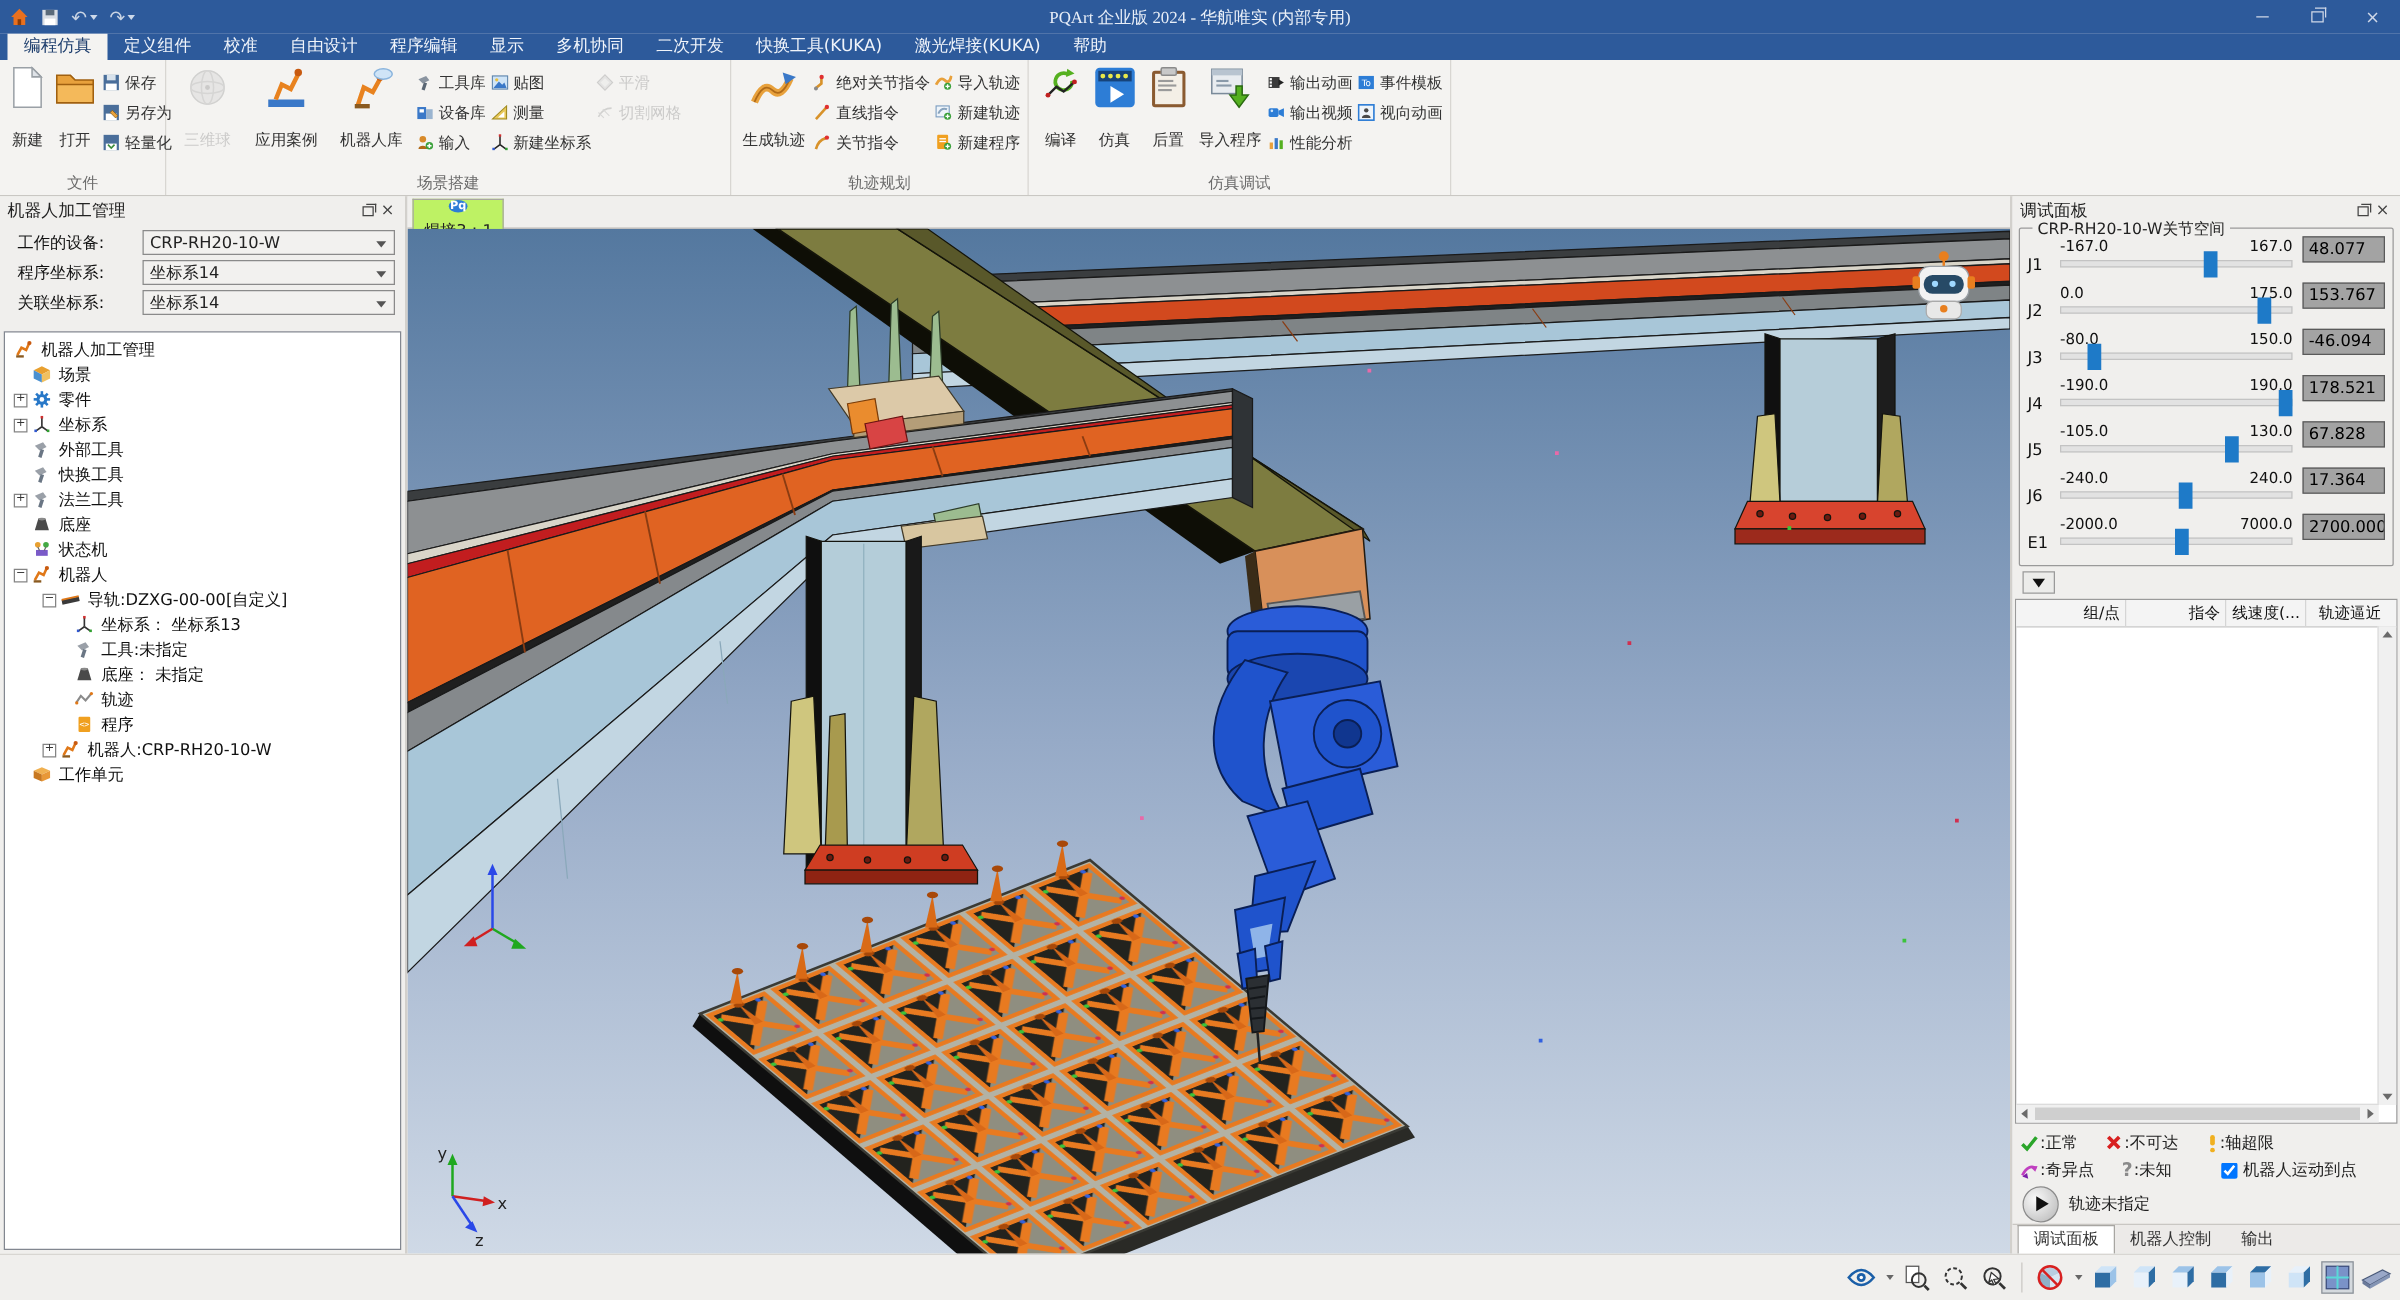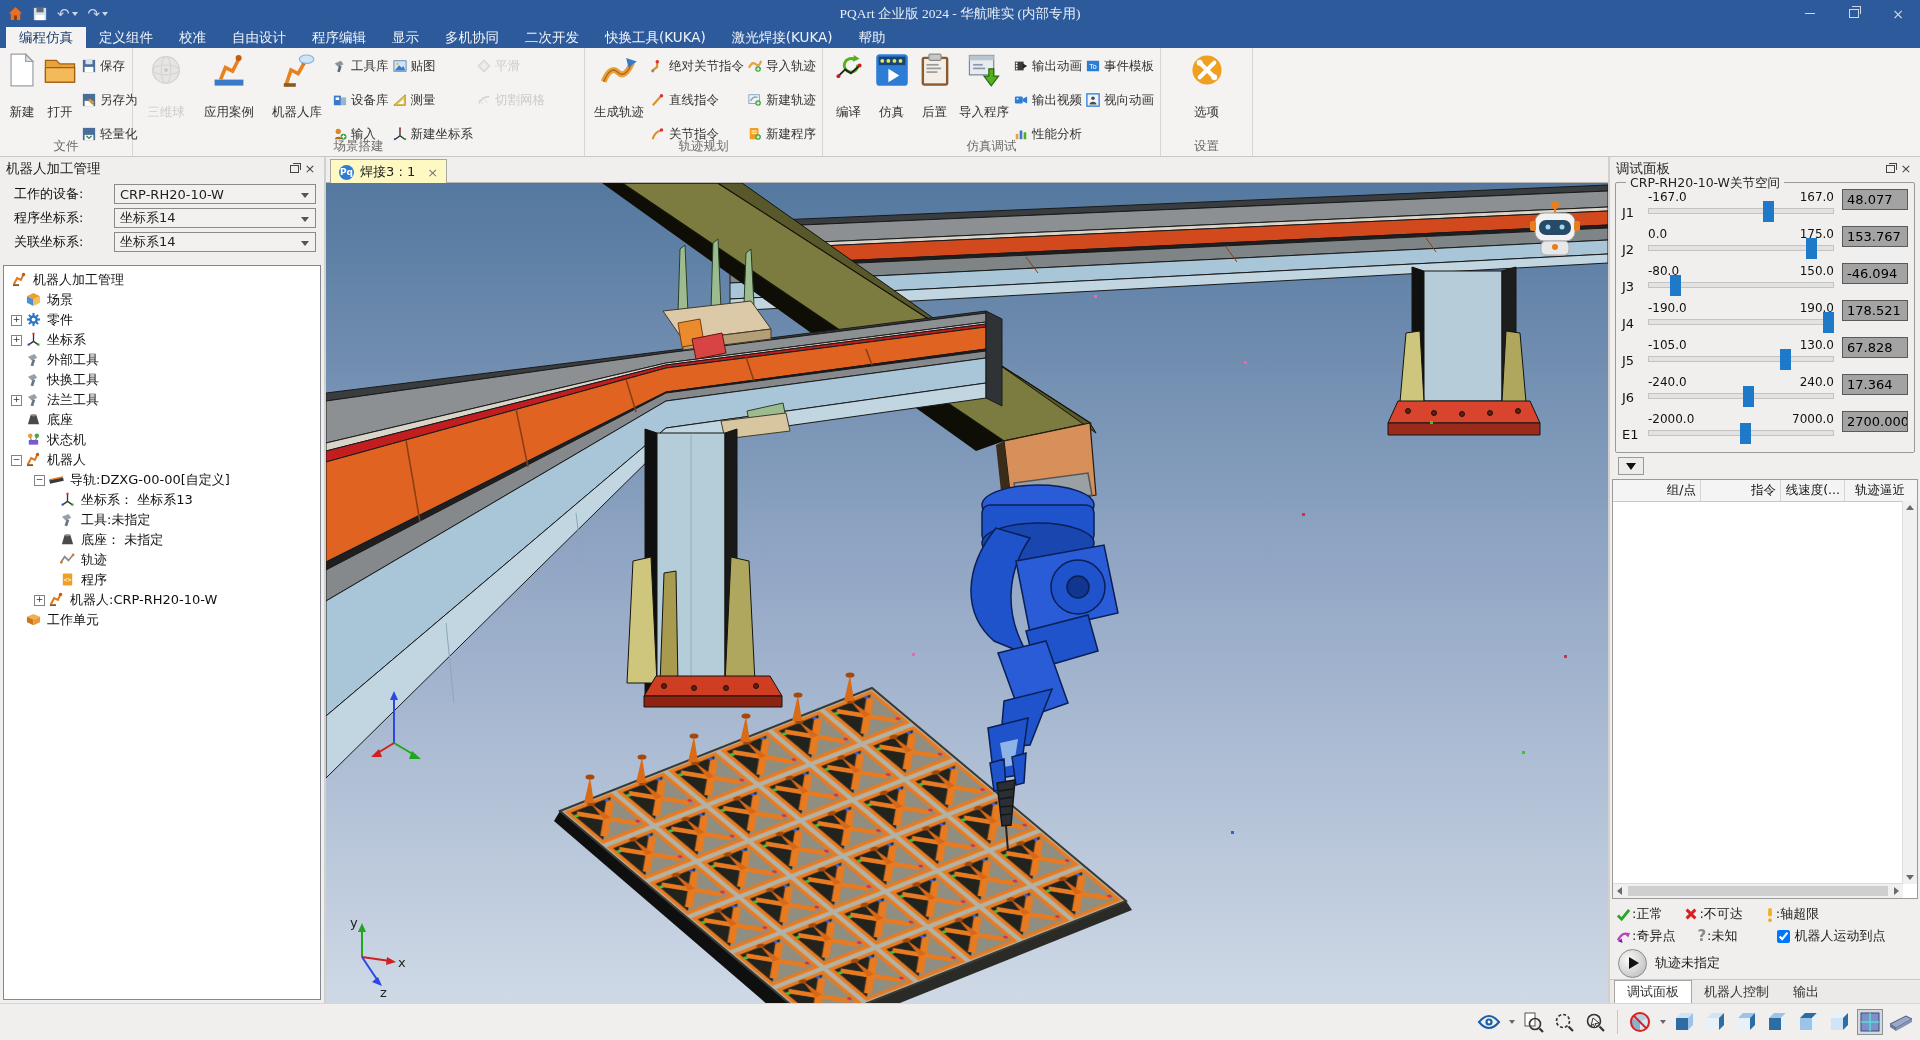--- a/index.html
+++ b/index.html
@@ -19,21 +19,21 @@
   
   #menubar{position:absolute;left:0;top:27px;width:1920px;height:21px;background:#2d5a9b;display:flex;align-items:flex-end;padding-left:6px;box-sizing:border-box;}
   .mtab{height:21px;line-height:21px;padding:0 13px;color:#f0f4fa;font-size:13.5px;white-space:nowrap;}
   .mtab.active{background:#f4f3f1;color:#1f3f6e;}
   
   #ribbon{position:absolute;left:0;top:48px;width:1920px;height:109px;background:#f4f3f1;border-bottom:1px solid #c9c7c3;box-sizing:border-box;display:flex;}
   .rgroup{position:relative;height:100%;border-right:1px solid #d8d6d2;box-sizing:border-box;padding:3px 6px 18px 6px;display:flex;align-items:flex-start;gap:4px;}
   .rgroup-label{position:absolute;left:0;right:0;bottom:1px;text-align:center;font-size:12.5px;color:#6b6b6b;}
   .rlarge{display:flex;flex-direction:column;align-items:center;justify-content:space-between;width:52px;height:68px;padding:2px 1px;}
   .rlarge .rl-label{font-size:12.5px;color:#333;white-space:nowrap;}
-  .rsmallcol{display:flex;flex-direction:column;justify-content:flex-start;gap:16px;padding-top:6px;}
+  .rsmallcol{display:flex;flex-direction:column;justify-content:flex-start;gap:6px;padding-top:6px;}
   .rsmall{display:flex;align-items:center;gap:4px;height:18px;font-size:12.5px;color:#333;white-space:nowrap;}
   .disabled{opacity:.45;filter:grayscale(90%);}
   .disabled .rl-label,.disabled.rsmall{color:#9a9a9a;}
   
   #leftpanel{position:absolute;left:0;top:157px;width:324px;bottom:37px;background:#f0efed;box-sizing:border-box;}
   .vsplit{position:absolute;top:157px;bottom:37px;width:2px;background:#d2d0cc;}
   #center{position:absolute;left:326px;top:157px;width:1282px;bottom:37px;}
   #rightpanel{position:absolute;left:1610px;top:157px;width:310px;bottom:37px;background:#f0efed;box-sizing:border-box;display:flex;flex-direction:column;}
   .panel-head{height:23px;display:flex;align-items:center;padding:0 6px;font-size:13.5px;color:#222;}
   .panel-head .ph-title{flex:1;}
@@ -45,21 +45,21 @@
   .fieldrow .flabel{width:100px;font-size:13px;color:#111;}
   .combo{flex:1;height:20px;background:#f2f1ef;border:1px solid #8a8a8a;display:flex;align-items:center;font-size:13px;padding-left:5px;box-sizing:border-box;position:relative;}
   .combo .caret2{position:absolute;right:6px;top:8px;width:0;height:0;border-left:4px solid transparent;border-right:4px solid transparent;border-top:5px solid #555;}
   
   #tree{position:absolute;left:3px;right:3px;top:108px;bottom:3px;background:#ffffff;border:1px solid #828790;overflow:hidden;padding-top:4px;}
   .trow{display:flex;align-items:center;height:20px;font-size:13px;color:#111;white-space:nowrap;}
   .expander{width:9px;height:9px;border:1px solid #848484;background:#fff;font-size:9px;line-height:7px;text-align:center;color:#333;margin-right:4px;flex:none;}
   .ticon{width:16px;height:16px;margin-right:5px;flex:none;display:inline-flex;}
   
   #tabbar{position:absolute;left:0;top:0;width:100%;height:26px;background:#f0efed;border-bottom:1px solid #b9b7b3;box-sizing:border-box;}
-  .vtab{position:absolute;left:4px;top:2px;height:24px;background:#fef9c3;border:1px solid #a8a6a2;border-bottom:none;display:flex;align-items:center;padding:0 8px;gap:6px;font-size:13px;}
+  .vtab{position:absolute;left:4px;top:2px;height:24px;background:#bef264;border:1px solid #a8a6a2;border-bottom:none;display:flex;align-items:center;padding:0 8px;gap:6px;font-size:13px;flex-direction:column;}
   .vtab .pqicon{width:15px;height:15px;border-radius:50%;background:#2d7dd6;color:#fff;font-size:9px;display:flex;align-items:center;justify-content:center;font-weight:bold;}
   .vtab .tclose{color:#777;font-size:13px;margin-left:6px;}
   #scene{position:absolute;left:0;top:26px;right:0;bottom:0;}
   
   .groupbox{position:relative;margin:2px 5px 0 5px;border:1px solid #9a9a9a;border-radius:2px;padding:6px 4px 4px 4px;}
   .groupbox .gb-title{position:absolute;left:10px;top:-8px;background:#f0efed;padding:0 4px;font-size:12.5px;color:#222;}
   .jrow{display:flex;align-items:flex-end;height:37px;margin:0 2px;}
   .jname{width:26px;font-size:13px;color:#111;padding-bottom:6px;}
   .jtrackwrap{flex:1;position:relative;height:37px;}
   .jmin{position:absolute;left:0;top:1px;font-size:12px;color:#111;}
@@ -443,32 +443,20 @@
             <rect x="1" y="1" width="14" height="14" fill="#eef4fa" stroke="#2d7dd6" stroke-width="1.5"></rect>
             <circle cx="8" cy="6" r="2" fill="#4a4a4a"></circle>
             <path d="M4 13 c0-4 8-4 8 0 z" fill="#4a4a4a"></path>
           </svg>
         <span>视向动画</span>
       </div>
     </div>
     <div class="rgroup-label">仿真调试</div>
   </div>
 
-  <div class="rgroup" style="width:92px;justify-content:center;">
-    <div class="rlarge">
-      <svg width="34" height="34" viewBox="0 0 28 28">
-          <circle cx="14" cy="14" r="12" fill="#f0a020"></circle>
-          <path d="M8 8 l12 12 M20 8 l-12 12" stroke="#fff" stroke-width="3.4" stroke-linecap="round"></path>
-          <circle cx="8" cy="8" r="2.4" fill="#fff"></circle>
-          <circle cx="20" cy="20" r="2.4" fill="#fff"></circle>
-        </svg>
-      <span class="rl-label">选项</span>
-    </div>
-    <div class="rgroup-label">设置</div>
-  </div>
   <div style="flex:1"></div>
 </div>
 
 <div id="leftpanel">
   <div class="panel-head">
     <span class="ph-title">机器人加工管理</span>
     <span class="ph-ic">
         <span class="ic-float"></span>
       </span>
     <span class="ph-ic">×</span>

